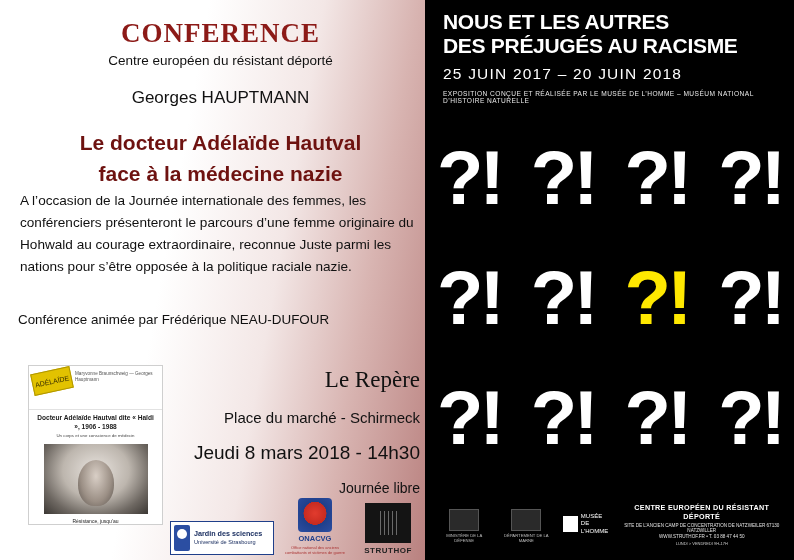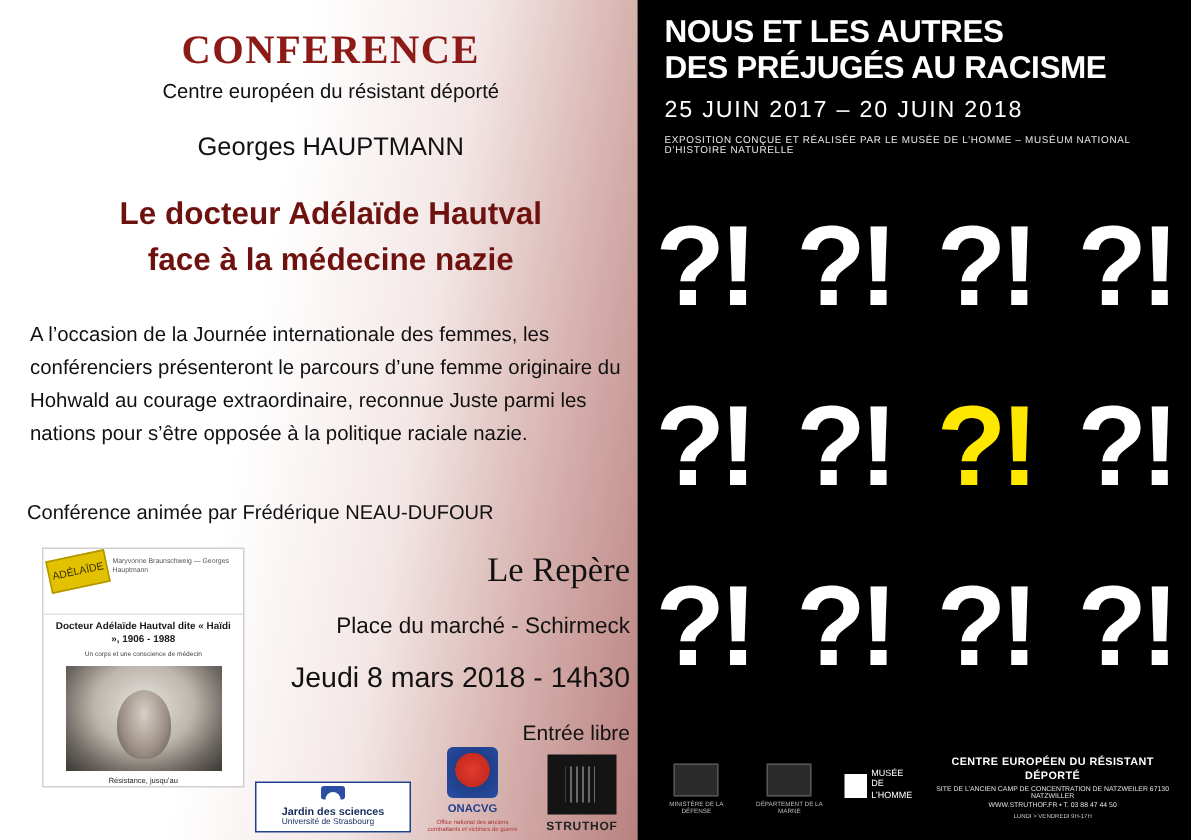--- a/index.html
+++ b/index.html
@@ -50,21 +50,20 @@
   }
   .main-title {
     text-align: center;
     margin-top: 16px;
     font-weight: bold;
     font-size: 21px;
     color: #6e1210;
     line-height: 1.5;
   }
   .body-text {
-    margin-top: 22px;
     font-size: 13.6px;
     color: #111;
     line-height: 1.62;
     text-align: left;
     padding: 0 2px;
   }
   .animated-by {
     margin-top: 34px;
     font-size: 13.4px;
     color: #111;
@@ -200,21 +199,20 @@
   }
   .logo-jds {
     width: 104px;
     height: 34px;
     border: 1px solid #1f3f8a;
     display: flex;
     align-items: center;
     gap: 4px;
     padding: 2px 3px;
     background: #fff;
-    flex-direction: column;
   }
   .logo-jds .mark {
     width: 16px; height: 26px;
     background: #2b4ea2;
     border-radius: 2px;
     position: relative;
   }
   .logo-jds .mark::after {
     content: "";
     position: absolute; left: 3px; top: 4px;
@@ -386,21 +384,21 @@
           <div>Résistance, jusqu’au</div>
           <div>bout de ses forces</div>
 
         </div>
       </div>
 
       <div class="venue">
         <div class="place">Le Repère</div>
         <div class="addr">Place du marché - Schirmeck</div>
         <div class="date">Jeudi 8 mars 2018  -  14h30</div>
-        <div class="free">Entrée libre</div>
+        <div class="free">Journée libre</div>
       </div>
 
       <div class="logos">
         <div class="logo-jds">
           <div class="mark"></div>
           <div class="txt">
             <div class="t1">Jardin des sciences</div>
             <div class="t2">Université de Strasbourg</div>
           </div>
         </div>

